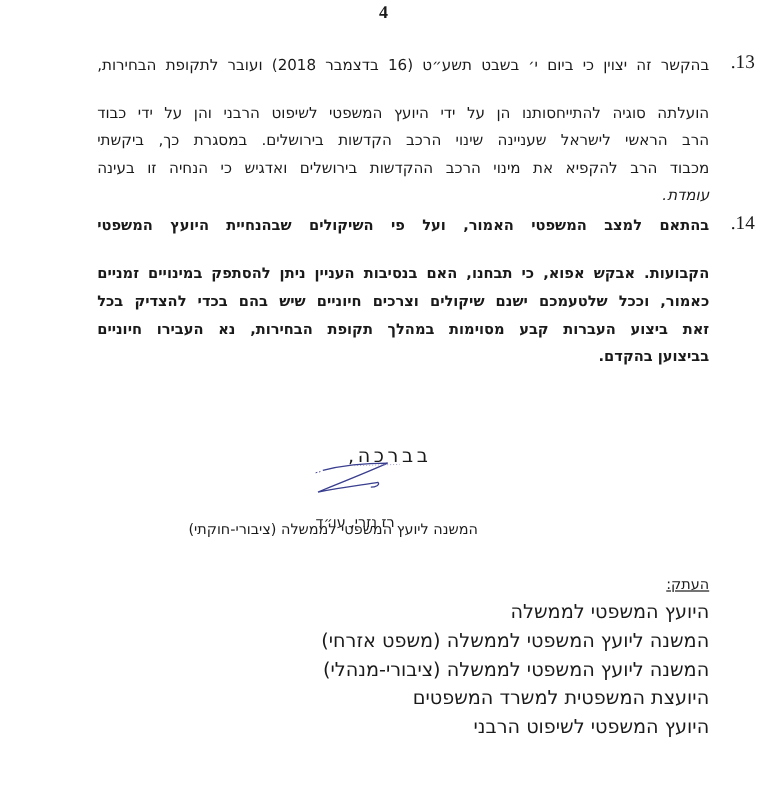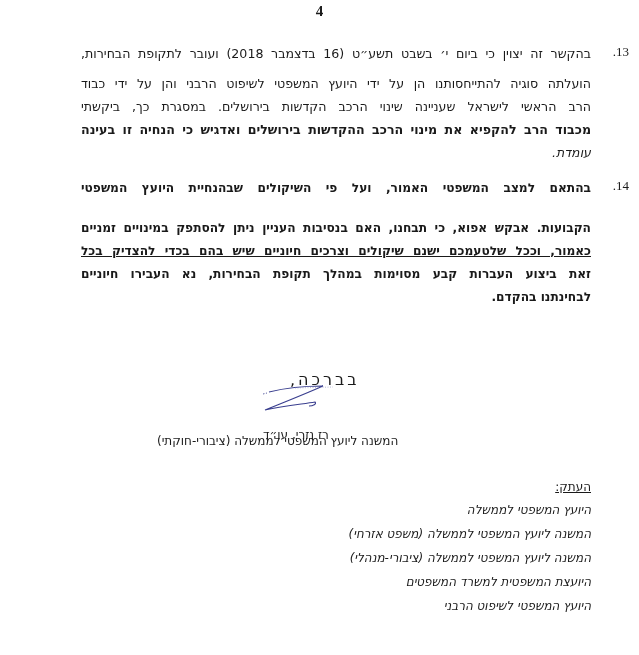--- a/index.html
+++ b/index.html
@@ -9,21 +9,21 @@
     }
     .page-number {
       position: absolute; top: 3px; left: 0; width: 639px; text-align: center;
       font-family: "Liberation Serif", serif; font-size: 15px; font-weight: bold;
     }
     .para {
       position: absolute; right: 48px; width: 510px; direction: rtl;
     }
     .para-num {
       position: absolute; right: -38px; top: 0;
-      font-family: "Liberation Serif", serif; font-size: 13px; direction: ltr;
+      font-family: "Liberation Serif", serif; font-size: 16px; direction: ltr;
     }
     .line {
       display: block; white-space: nowrap; font-size: 12.6px; line-height: 20px;
       height: 20px; text-align: justify; text-align-last: justify;
     }
     .line.last { text-align-last: right; }
     .bold .line { font-weight: bold; font-size: 12.2px; }
     .blessing {
       position: absolute; left: 290px; top: 370px; font-size: 16px; letter-spacing: 3px; direction: rtl;
     }
@@ -33,43 +33,43 @@
     }
     .signer-title {
       position: absolute; left: 157px; top: 434px; font-size: 12px; direction: rtl; white-space: nowrap;
     }
     .cc-block {
       position: absolute; right: 48px; top: 476px; direction: rtl; width: 300px;
     }
     .cc-label {
       font-size: 12px; text-decoration: underline; line-height: 22px; height: 22px;
     }
-    .cc-item { font-size: 12px; line-height: 24px; height: 24px; white-space: nowrap; font-style: italic; }
+    .cc-item { font-size: 16px; line-height: 24px; height: 24px; white-space: nowrap; }
   </style>
 </head>
 <body>
 
 <div class="page-number">4</div>
 
 <div class="para" style="top:44px;">
   <span class="para-num">.13</span>
   <span class="line">בהקשר זה יצוין כי ביום י׳ בשבט תשע״ט (16 בדצמבר 2018) ועובר לתקופת הבחירות,</span>
-  <span class="line" style="margin-top:10px;">הועלתה סוגיה להתייחסותנו הן על ידי היועץ המשפטי לשיפוט הרבני והן על ידי כבוד</span>
+  <span class="line" style="margin-top:20px;">הועלתה סוגיה להתייחסותנו הן על ידי היועץ המשפטי לשיפוט הרבני והן על ידי כבוד</span>
   <span class="line" style="margin-top:3px;">הרב הראשי לישראל שעניינה שינוי הרכב הקדשות בירושלים. במסגרת כך, ביקשתי</span>
-  <span class="line" style="margin-top:3px;font-weight:bold;">מכבוד הרב להקפיא את מינוי הרכב ההקדשות בירושלים ואדגיש כי הנחיה זו בעינה</span>
+  <span class="line" style="margin-top:3px;">מכבוד הרב להקפיא את מינוי הרכב ההקדשות בירושלים ואדגיש כי הנחיה זו בעינה</span>
   <span class="line last" style="margin-top:3px;font-style:italic;">עומדת.</span>
 </div>
 
 <div class="para bold" style="top:178px;">
   <span class="para-num" style="font-weight:normal;">.14</span>
   <span class="line">בהתאם למצב המשפטי האמור, ועל פי השיקולים שבהנחיית היועץ המשפטי</span>
   <span class="line" style="margin-top:20px;">הקבועות. אבקש אפוא, כי תבחנו, האם בנסיבות העניין ניתן להסתפק במינויים זמניים</span>
-  <span class="line" style="margin-top:3px;text-decoration:underline;">כאמור, וככל שלטעמכם ישנם שיקולים וצרכים חיוניים שיש בהם בכדי להצדיק בכל</span>
+  <span class="line" style="margin-top:3px;">כאמור, וככל שלטעמכם ישנם שיקולים וצרכים חיוניים שיש בהם בכדי להצדיק בכל</span>
   <span class="line" style="margin-top:3px;">זאת ביצוע העברות קבע מסוימות במהלך תקופת הבחירות, נא העבירו חיוניים</span>
-  <span class="line last" style="margin-top:3px;">לבחינתנו בהקדם.</span>
+  <span class="line last" style="margin-top:3px;">בביצוען בהקדם.</span>
 </div>
 
 <div class="blessing">בברכה,</div>
 <svg class="signature-svg" width="80" height="34" viewBox="0 0 80 34">
   <path d="M14 12 C 30 8, 50 6, 68 6 C 50 14, 30 22, 10 30 C 30 26, 48 24, 60 22 C 62 24, 58 26, 54 26" fill="none" stroke="#3a3f8f" stroke-width="1.1"></path>
   <path d="M8 14 L 12 13" fill="none" stroke="#3a3f8f" stroke-width="0.8" stroke-dasharray="1.5,1.5"></path>
   <path d="M40 8 L 78 7" fill="none" stroke="#8a8cbf" stroke-width="0.6" stroke-dasharray="1,1.5"></path>
 </svg>
 <div class="signer-name">רז נזרי, עו״ד</div>
 <div class="signer-title">המשנה ליועץ המשפטי לממשלה (ציבורי-חוקתי)</div>

